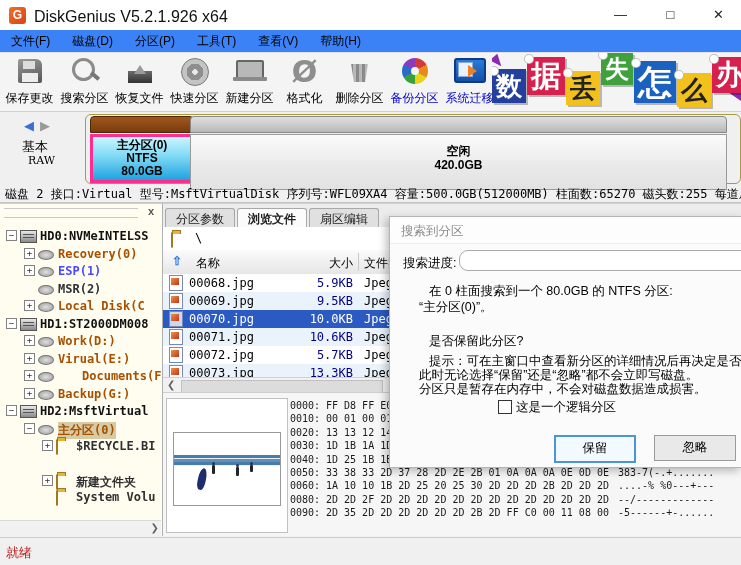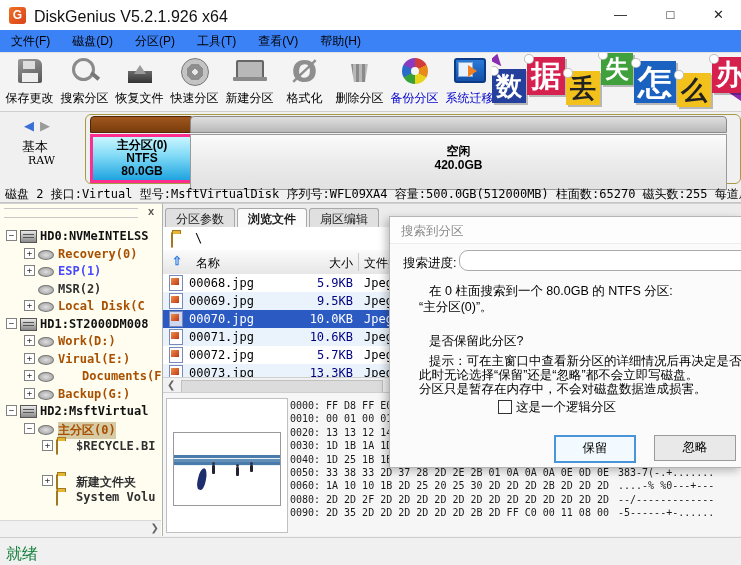--- a/index.html
+++ b/index.html
@@ -150,21 +150,21 @@
   .dh1{position:absolute;left:39px;top:136px;white-space:nowrap;}
   .dh2{position:absolute;left:29px;top:150px;white-space:nowrap;}
   .dh3{position:absolute;left:29px;top:164px;white-space:nowrap;}
   .dchk{position:absolute;left:108px;top:183px;width:12px;height:12px;background:#fff;border:1px solid #333;}
   .dchklab{position:absolute;left:126px;top:182px;}
   .dbtn{position:absolute;top:218px;height:24px;text-align:center;line-height:22px;font-size:12.5px;}
   .dbtn.keep{left:164px;width:78px;background:#f3faff;border:2px solid #4a94d8;}
   .dbtn.ignore{left:264px;width:80px;background:#e9e9e9;border:1px solid #9a9a9a;}
   
   .statusbar{position:absolute;left:0;top:537px;width:741px;height:28px;background:#f0f0f0;border-top:1px solid #cfcfcf;}
-  .statustxt{position:absolute;left:6px;top:6px;font-size:16px;color:#15803d;}
+  .statustxt{position:absolute;left:6px;top:6px;font-size:13px;color:#b91c1c;}
   
   .watermark{position:absolute;left:538px;top:505px;width:203px;height:57px;z-index:60;}
   .wlogo{position:absolute;left:0px;top:2px;width:52px;height:52px;border-radius:50%;
          background:radial-gradient(circle at 35% 30%,#ffffff,#c8cdd2 70%,#9aa2aa);box-shadow:0 1px 2px rgba(0,0,0,.4);}
   .wflag{position:absolute;left:11px;top:11px;width:30px;height:30px;transform:rotate(-6deg);}
   .wpane{position:absolute;width:14px;height:14px;border-radius:2px;}
   .wp1{left:0;top:0;background:#e4562c;} .wp2{left:16px;top:0;background:#7db72f;}
   .wp3{left:0;top:16px;background:#2e8fd8;} .wp4{left:16px;top:16px;background:#f0b414;}
   .wtext{position:absolute;left:54px;top:3px;font-family:"DejaVu Sans",sans-serif;font-weight:bold;font-style:italic;font-size:23px;white-space:nowrap;}
   .wl1{color:#d84315;} .wl2{color:#1e88e5;} .wl3{color:#43a047;} .wl4{color:#1565c0;}

